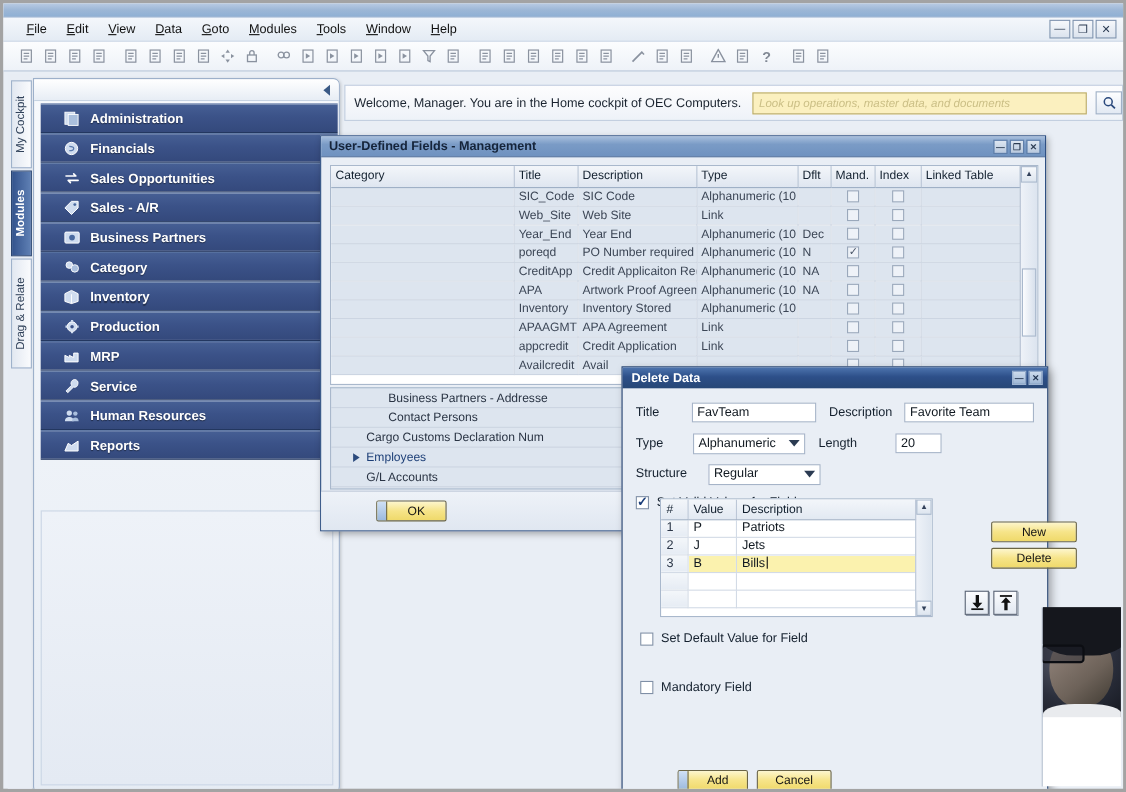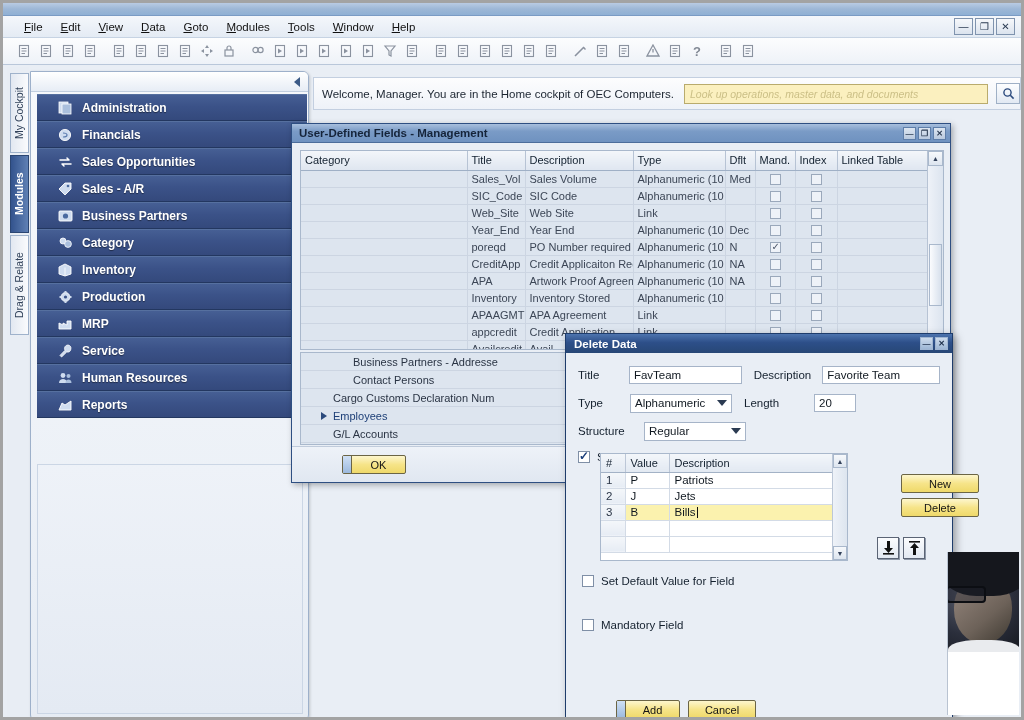--- a/index.html
+++ b/index.html
@@ -812,30 +812,20 @@
           <tbody>
             <tr>
               <th style="width:166px">Category</th>
               <th style="width:58px">Title</th>
               <th style="width:108px">Description</th>
               <th style="width:92px">Type</th>
               <th style="width:30px">Dflt</th>
               <th style="width:40px">Mand.</th>
               <th style="width:42px">Index</th>
               <th style="width:90px">Linked Table</th>
-            </tr>
-            <tr>
-              <td></td>
-              <td>Sales_Vol</td>
-              <td>Sales Volume</td>
-              <td>Alphanumeric (10</td>
-              <td>Med</td>
-              <td style="text-align:center"><span class="ck"></span></td>
-              <td style="text-align:center"><span class="ck"></span></td>
-              <td></td>
             </tr>
             <tr>
               <td></td>
               <td>SIC_Code</td>
               <td>SIC Code</td>
               <td>Alphanumeric (10</td>
               <td></td>
               <td style="text-align:center"><span class="ck"></span></td>
               <td style="text-align:center"><span class="ck"></span></td>
               <td></td>

